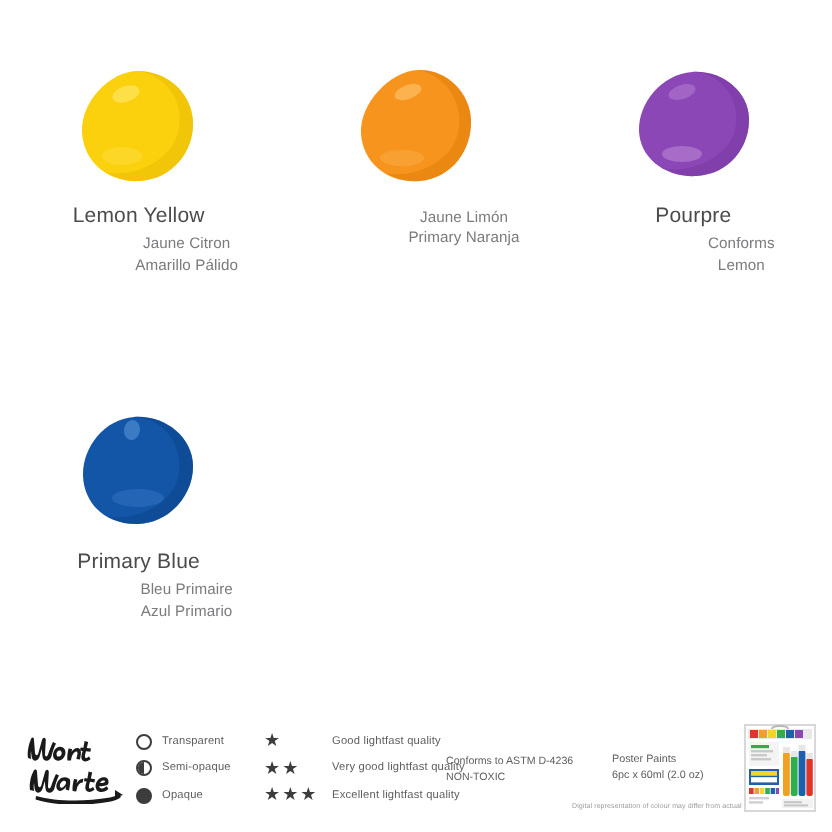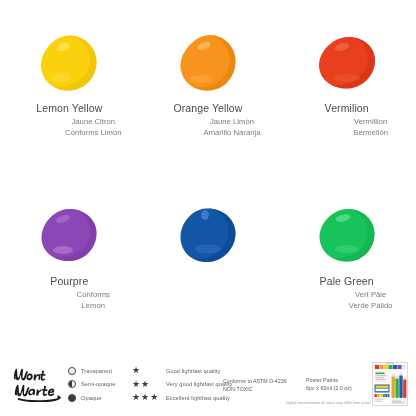--- a/index.html
+++ b/index.html
@@ -199,59 +199,41 @@
           <path d="M30 1.5 C44 1.5 57 12 57.5 27 C58 42 47 55.5 31 56.5 C15 57.5 3 47 2 32.5 C1 17 16 1.5 30 1.5 Z" fill="#FBD00C"></path>
           <path d="M30 1.5 C44 1.5 57 12 57.5 27 C58 42 47 55.5 31 56.5 C25 56.9 19.5 55.3 15 52.4 C27 54 40 49 47 39 C53.6 29.4 52 14 41 6 C37.6 3.5 33.8 2 30 1.5 Z" fill="#E9BC05" opacity=".55"></path>
           <ellipse cx="24" cy="13" rx="7" ry="4" fill="#FEE45C" opacity=".75" transform="rotate(-18 24 13)"></ellipse>
           <ellipse cx="22" cy="44" rx="10" ry="4.5" fill="#FEE45C" opacity=".35"></ellipse>
         </svg>
       </div>
     </div>
     <div class="names">
       <div class="name-en">Lemon Yellow</div>
       <div class="name-fr">Jaune Citron</div>
-      <div class="name-es">Conforms Limón</div>
+      <div class="name-es">Amarillo Pálido</div>
     </div>
   </div>
 
   <div class="swatch">
     <div class="blob-wrap">
       <div class="blob">
         <svg viewBox="0 0 60 58">
           <path d="M31 1 C45 0.5 57 12 57.5 26 C58 41 48 55 32 56.5 C16 58 3.5 47.5 2.5 33 C1.5 18 17 1.5 31 1 Z" fill="#F7941D"></path>
           <path d="M31 1 C45 0.5 57 12 57.5 26 C58 41 48 55 32 56.5 C26 57 20 55.5 15.5 52.8 C28 54.5 41 49.5 48 39.5 C54.5 30 52.5 13.8 41.5 5.8 C38.2 3.2 34.6 1.4 31 1 Z" fill="#E07C07" opacity=".5"></path>
           <ellipse cx="26" cy="12" rx="7" ry="3.5" fill="#FDC165" opacity=".7" transform="rotate(-20 26 12)"></ellipse>
           <ellipse cx="23" cy="45" rx="11" ry="4" fill="#FDC165" opacity=".3"></ellipse>
         </svg>
       </div>
     </div>
     <div class="names">
-      <div class="name-en">Orange Yellow</div>
       <div class="name-fr">Jaune Limón</div>
-      <div class="name-es">Amarillo Naranja</div>
-    </div>
-  </div>
-
-  <div class="swatch">
-    <div class="blob-wrap">
-      <div class="blob">
-        <svg viewBox="0 0 60 58">
-          <path d="M30 3 C45 2 57.5 12 58 25.5 C58.5 40 47 53.5 31 54.5 C15 55.5 2.5 45.5 2 32 C1.5 18 15 4 30 3 Z" fill="#E8401F"></path>
-          <path d="M30 3 C45 2 57.5 12 58 25.5 C58.5 40 47 53.5 31 54.5 C25 54.9 19.4 53.4 15 50.8 C27 52.5 40 47.6 47 38 C53.6 28.8 52 13.6 41 6 C37.6 3.7 33.8 3.2 30 3 Z" fill="#CE2C10" opacity=".5"></path>
-          <ellipse cx="25" cy="13" rx="7.5" ry="3.5" fill="#F4704F" opacity=".65" transform="rotate(-15 25 13)"></ellipse>
-          <ellipse cx="30" cy="44" rx="13" ry="4" fill="#F4704F" opacity=".28"></ellipse>
-        </svg>
-      </div>
-    </div>
-    <div class="names">
-      <div class="name-en">Vermilion</div>
-      <div class="name-fr">Vermillion</div>
-      <div class="name-es">Bermellón</div>
-    </div>
-  </div>
+      <div class="name-es">Primary Naranja</div>
+    </div>
+  </div>
+
 
   <div class="swatch">
     <div class="blob-wrap">
       <div class="blob">
         <svg viewBox="0 0 60 58">
           <path d="M29 2 C44 1 57 11.5 57.5 25 C58 39.5 47.5 53 31.5 54 C15.5 55 3 45 2.5 31.5 C2 17.5 14 3 29 2 Z" fill="#8B47B5"></path>
           <path d="M29 2 C44 1 57 11.5 57.5 25 C58 39.5 47.5 53 31.5 54 C25.5 54.4 20 53 15.5 50.4 C27.5 52 40.5 47 47.5 37.5 C54 28.4 52 13.2 41 5.6 C37.4 3.2 33 2 29 2 Z" fill="#7536A0" opacity=".45"></path>
           <ellipse cx="24" cy="12" rx="7" ry="3.5" fill="#B07AD0" opacity=".6" transform="rotate(-18 24 12)"></ellipse>
           <ellipse cx="24" cy="43" rx="10" ry="4" fill="#C799E0" opacity=".45"></ellipse>
         </svg>
@@ -268,39 +250,27 @@
     <div class="blob-wrap">
       <div class="blob">
         <svg viewBox="0 0 60 58">
           <path d="M28 1.5 C43 0.5 57 11 57.5 25.5 C58 40 46 54.5 30 55 C14 55.5 3 45 2.5 31 C2 17 13 2.5 28 1.5 Z" fill="#1356A8"></path>
           <path d="M28 1.5 C43 0.5 57 11 57.5 25.5 C58 40 46 54.5 30 55 C24.5 55.2 19.5 53.8 15.5 51.4 C27 53 40 48 47 38.5 C53.5 29.4 51.5 13.4 40.5 5.6 C36.8 3 32.2 1.6 28 1.5 Z" fill="#0C4288" opacity=".5"></path>
           <ellipse cx="27" cy="8" rx="4" ry="5" fill="#4B87CE" opacity=".75" transform="rotate(8 27 8)"></ellipse>
           <ellipse cx="30" cy="42" rx="13" ry="4.5" fill="#3E7ECB" opacity=".4"></ellipse>
         </svg>
       </div>
     </div>
-  </div>
-
-  <div class="swatch">
-    <div class="blob-wrap">
-      <div class="blob">
-        <svg viewBox="0 0 60 58">
-          <path d="M30 2 C44.5 1.5 57 12 57.5 26 C58 40.5 47 54 31 54.5 C15 55 3 44.5 2.5 30.5 C2 16.5 15.5 2.5 30 2 Z" fill="#19C35C"></path>
-          <path d="M30 2 C44.5 1.5 57 12 57.5 26 C58 40.5 47 54 31 54.5 C25 54.7 19.6 53.2 15.4 50.6 C27 52.4 40 47.4 47 38 C53.5 29 51.6 13.6 40.8 6 C37.3 3.5 33.6 2.2 30 2 Z" fill="#0DA849" opacity=".45"></path>
-          <ellipse cx="26" cy="11" rx="7.5" ry="3.5" fill="#6FE79C" opacity=".6" transform="rotate(-16 26 11)"></ellipse>
-          <ellipse cx="30" cy="42" rx="12" ry="4" fill="#5BE08F" opacity=".35"></ellipse>
-        </svg>
-      </div>
-    </div>
     <div class="names">
-      <div class="name-en">Pale Green</div>
-      <div class="name-fr">Vert Pâle</div>
-      <div class="name-es">Verde Pálido</div>
-    </div>
-  </div>
+      <div class="name-en">Primary Blue</div>
+      <div class="name-fr">Bleu Primaire</div>
+      <div class="name-es">Azul Primario</div>
+    </div>
+  </div>
+
 
 </div>
 
 <div class="footer">
 
   <div class="logo">
     <svg viewBox="0 0 112 80">
       <g fill="#1a1a1a">
 
         <path d="M6 34 C5 27 7 20 9 15 C10 13 12 13 12 16 L13 29 C13.6 32 15.6 32 16.4 29 L20 16 C21 12.6 24 13 23.8 16.4 L23 30 C22.8 33 25 33.4 26 30.6 C27.6 26 29.4 21 31 18 L34 19.6 C32 23.6 30.6 28 29.4 32.6 C28 38 21 38.6 20.4 32 L19.8 25 L17.6 32.6 C16 38 10.4 38 9.6 32.4 L9 27 C8.6 30 8.6 32.6 9.2 35 Z"></path>

